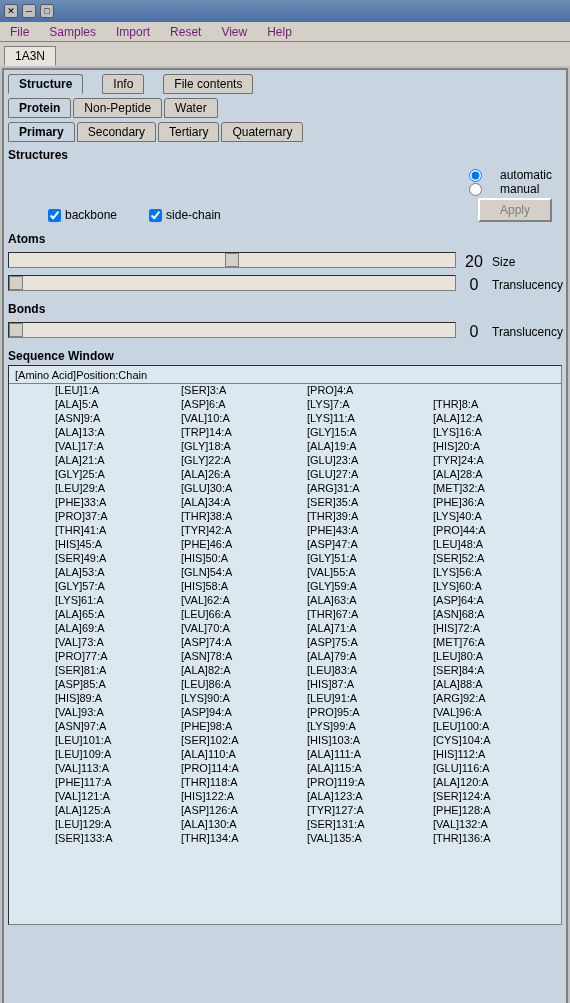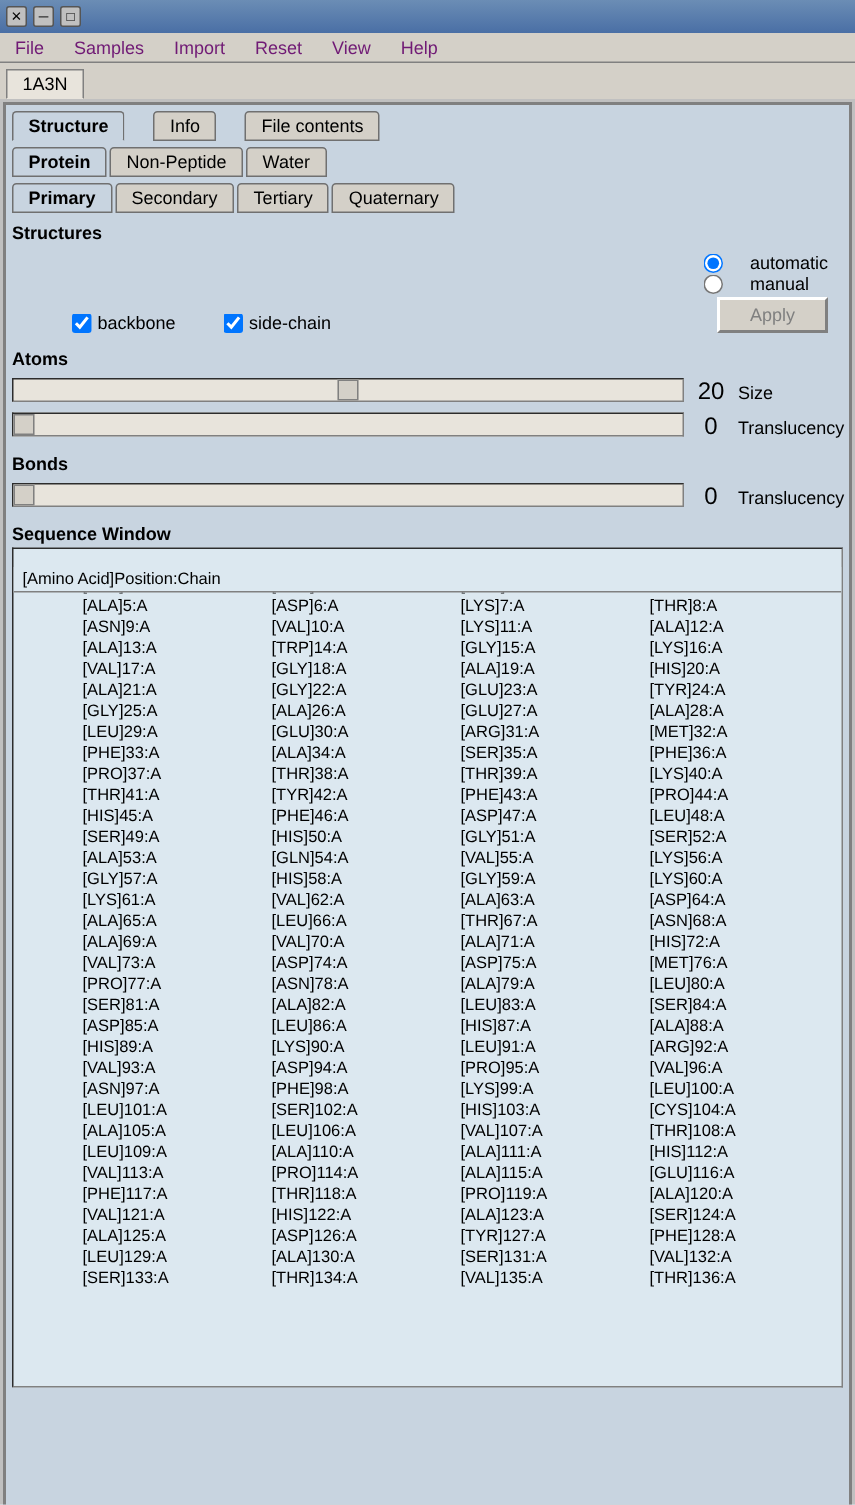--- a/index.html
+++ b/index.html
@@ -233,21 +233,21 @@
       background: #dce8f0;
     }
     .seq-header-row {
       display: grid;
       grid-template-columns: 1fr 1fr 1fr 1fr;
       background: #dce8f0;
       padding: 2px 4px;
       font-size: 11px;
       border-bottom: 1px solid #808080;
       position: sticky;
-      top: 12px;
+      top: 1px;
       z-index: 1;
     }
     .seq-data-row {
       display: grid;
       grid-template-columns: 1fr 1fr 1fr 1fr;
       padding: 1px 4px;
       font-size: 11px;
       margin-left: 40px;
     }
     .seq-cell {
@@ -526,26 +526,20 @@
             <span class="seq-cell">[LYS]99:A</span>
             <span class="seq-cell">[LEU]100:A</span>
           </div>
           <div class="seq-data-row">
             <span class="seq-cell">[LEU]101:A</span>
             <span class="seq-cell">[SER]102:A</span>
             <span class="seq-cell">[HIS]103:A</span>
             <span class="seq-cell">[CYS]104:A</span>
           </div>
           <div class="seq-data-row">
-            <span class="seq-cell">[ALA]105:A</span>
-            <span class="seq-cell">[LEU]106:A</span>
-            <span class="seq-cell">[VAL]107:A</span>
-            <span class="seq-cell">[THR]108:A</span>
-          </div>
-          <div class="seq-data-row">
             <span class="seq-cell">[LEU]109:A</span>
             <span class="seq-cell">[ALA]110:A</span>
             <span class="seq-cell">[ALA]111:A</span>
             <span class="seq-cell">[HIS]112:A</span>
           </div>
           <div class="seq-data-row">
             <span class="seq-cell">[VAL]113:A</span>
             <span class="seq-cell">[PRO]114:A</span>
             <span class="seq-cell">[ALA]115:A</span>
             <span class="seq-cell">[GLU]116:A</span>

